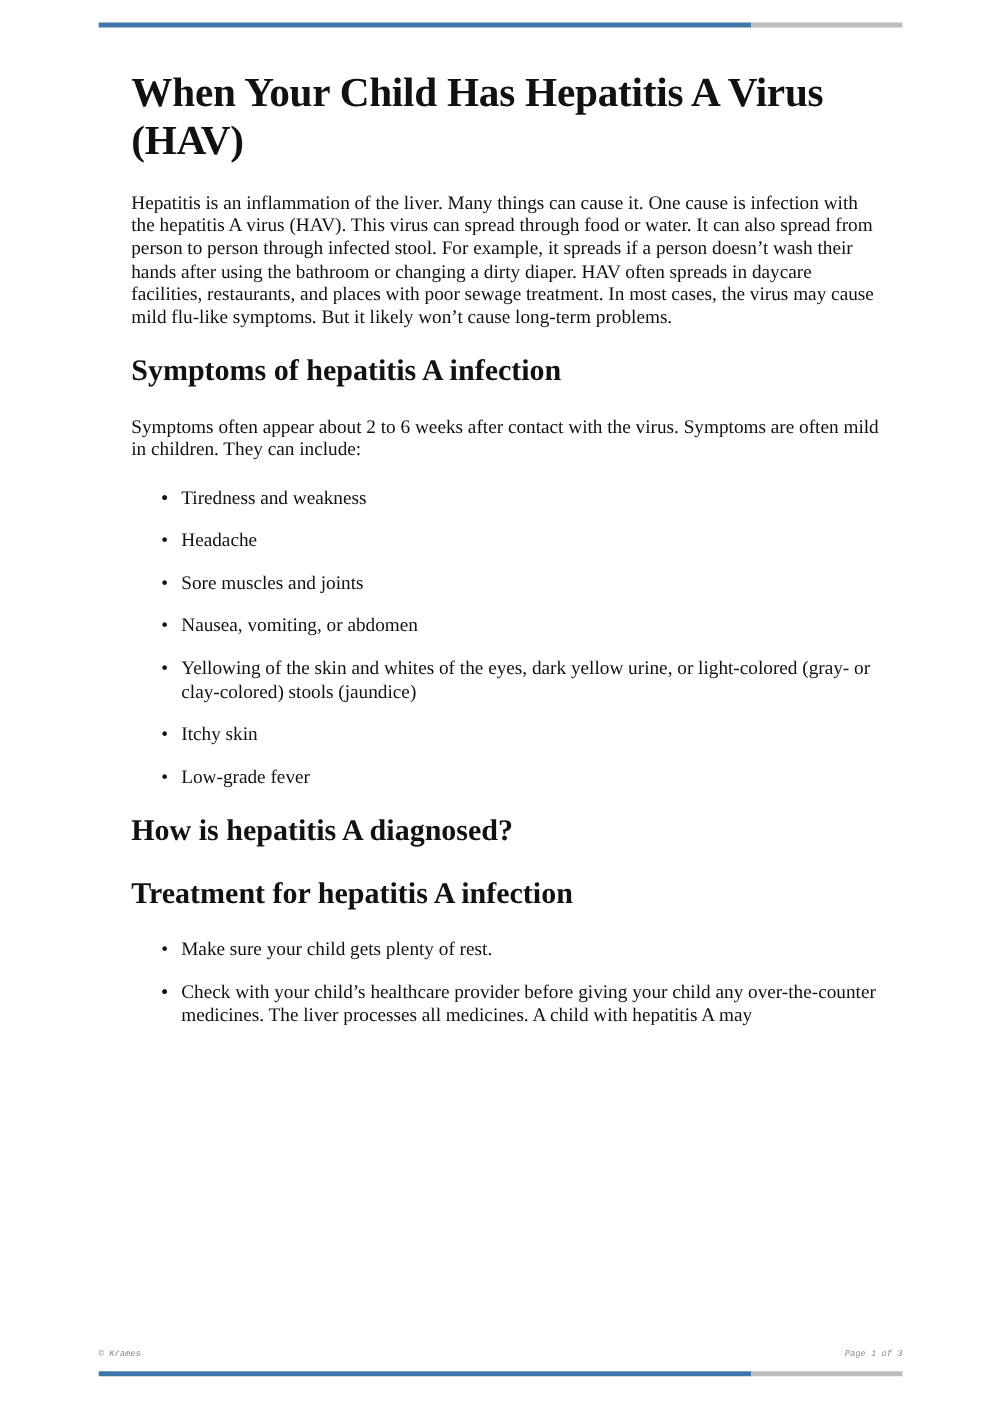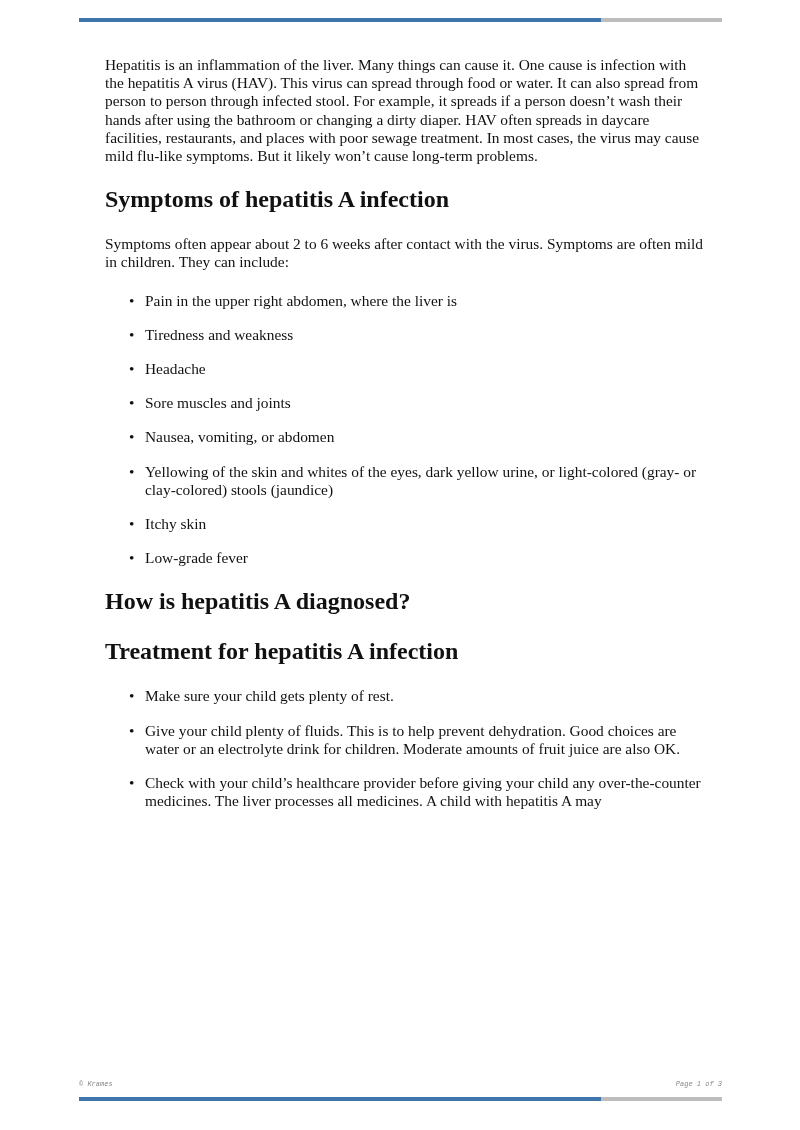--- a/index.html
+++ b/index.html
@@ -22,41 +22,42 @@
 </style>
 </head>
 <body>
 
 <div class="bar top">
   <div class="blue" style="background: rgb(63, 118, 170);"></div>
   <div class="grey" style="background: rgb(189, 189, 189);"></div>
 </div>
 
 <div class="content">
+  <h1>When Your Child Has Hepatitis A Virus (HAV)</h1>
   <p>Hepatitis is an inflammation of the liver. Many things can cause it. One cause is infection with the hepatitis A virus (HAV). This virus can spread through food or water. It can also spread from person to person through infected stool. For example, it spreads if a person doesn’t wash their hands after using the bathroom or changing a dirty diaper. HAV often spreads in daycare facilities, restaurants, and places with poor sewage treatment. In most cases, the virus may cause mild flu-like symptoms. But it likely won’t cause long-term problems.</p>
 
   <h2>Symptoms of hepatitis A infection</h2>
   <p>Symptoms often appear about 2 to 6 weeks after contact with the virus. Symptoms are often mild in children. They can include:</p>
   <ul>
-    <li><span class="bullet">•</span><span>Pain in the upper right abdomen, where the liver is</span></li>
+    <li><span class="bullet">•</span></li>
     <li><span class="bullet">•</span><span>Tiredness and weakness</span></li>
     <li><span class="bullet">•</span><span>Headache</span></li>
     <li><span class="bullet">•</span><span>Sore muscles and joints</span></li>
     <li><span class="bullet">•</span><span>Nausea, vomiting, or abdomen</span></li>
     <li><span class="bullet">•</span><span>Yellowing of the skin and whites of the eyes, dark yellow urine, or light-colored (gray- or clay-colored) stools (jaundice)</span></li>
     <li><span class="bullet">•</span><span>Itchy skin</span></li>
     <li><span class="bullet">•</span><span>Low-grade fever</span></li>
   </ul>
 
   <h2>How is hepatitis A diagnosed?</h2>
 
   <h2>Treatment for hepatitis A infection</h2>
   <ul>
     <li><span class="bullet">•</span><span>Make sure your child gets plenty of rest.</span></li>
-    <li><span class="bullet">•</span><span>Give your child plenty of fluids. This is to help prevent dehydration. Good choices are water or an electrolyte drink for children. Moderate amounts of fruit juice are also OK.</span></li>
+    <li><span class="bullet">•</span></li>
     <li><span class="bullet">•</span><span>Check with your child’s healthcare provider before giving your child any over-the-counter medicines. The liver processes all medicines. A child with hepatitis A may</span></li>
   </ul>
 </div>
 
 <div class="bar bottom">
   <div class="blue" style="background: rgb(63, 118, 170);"></div>
   <div class="grey" style="background: rgb(189, 189, 189);"></div>
 </div>
 <div class="footer">
   <span>© Krames</span>

